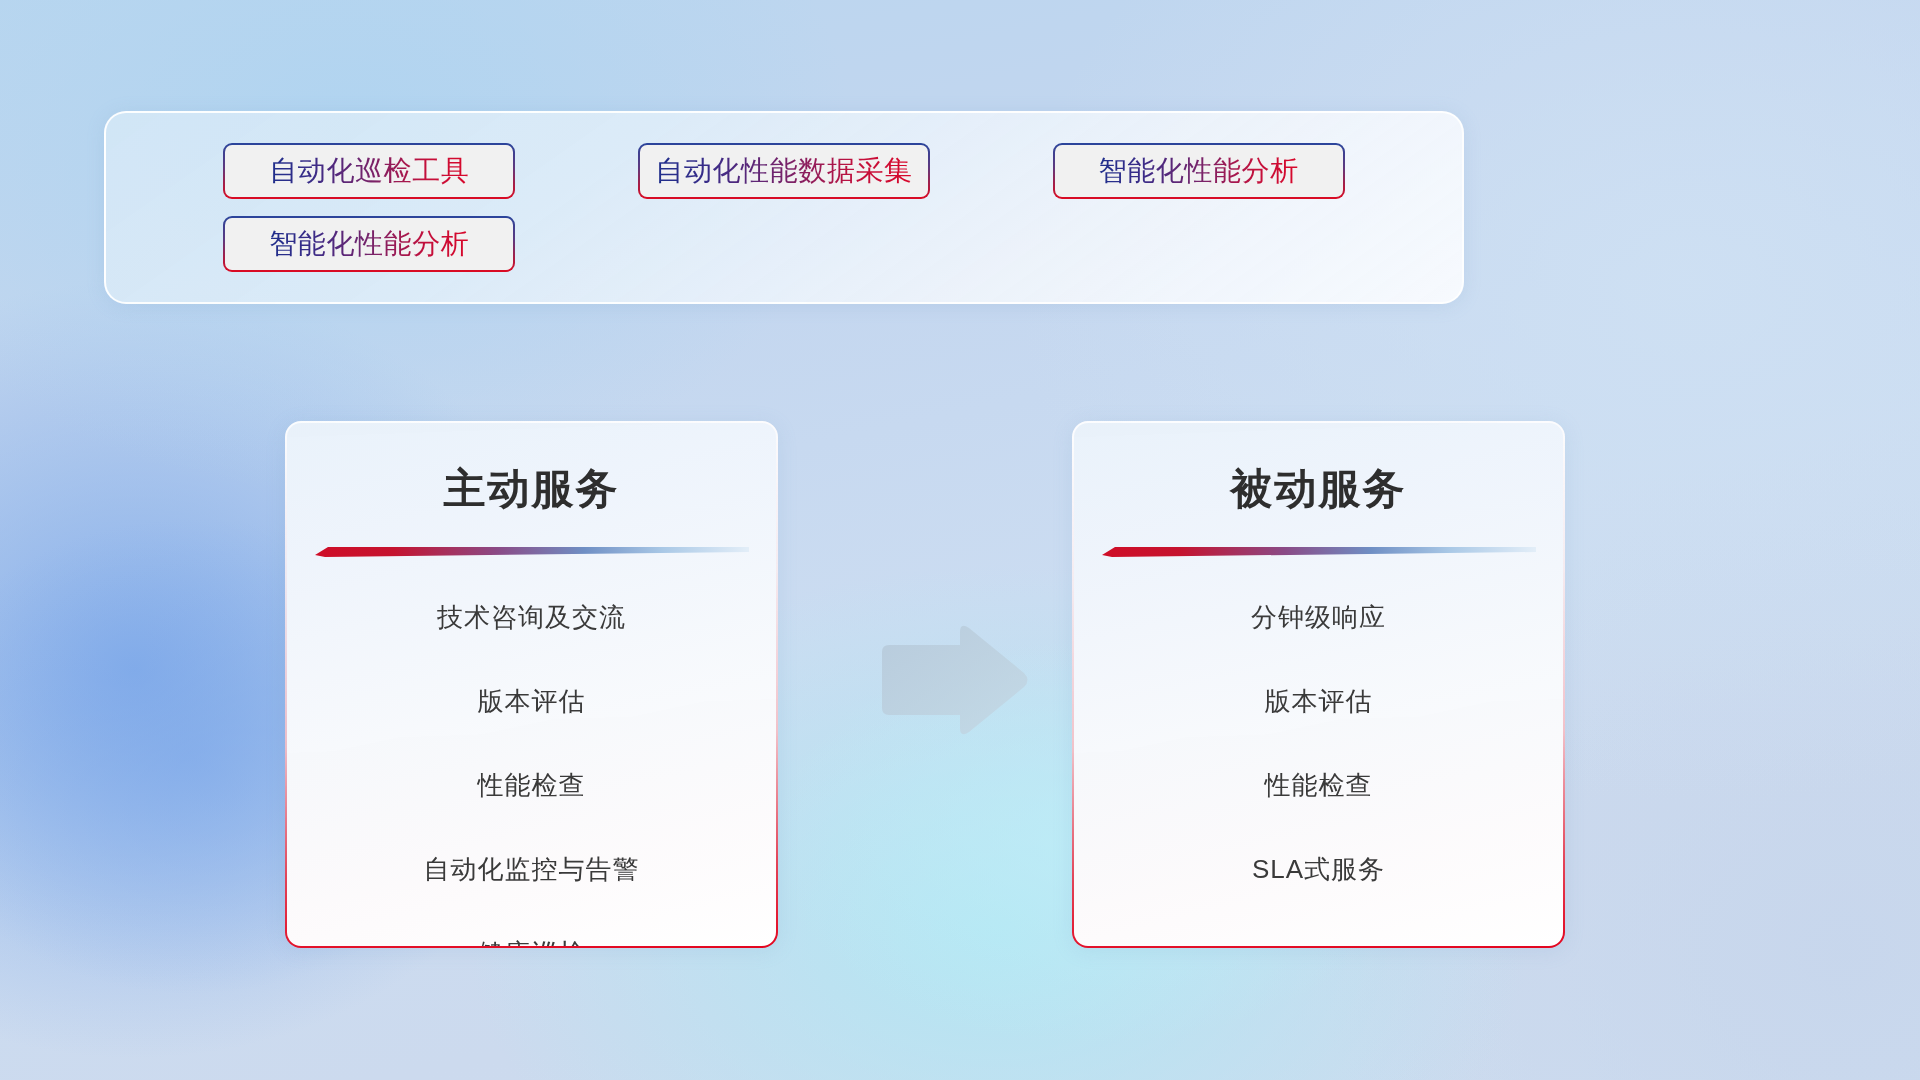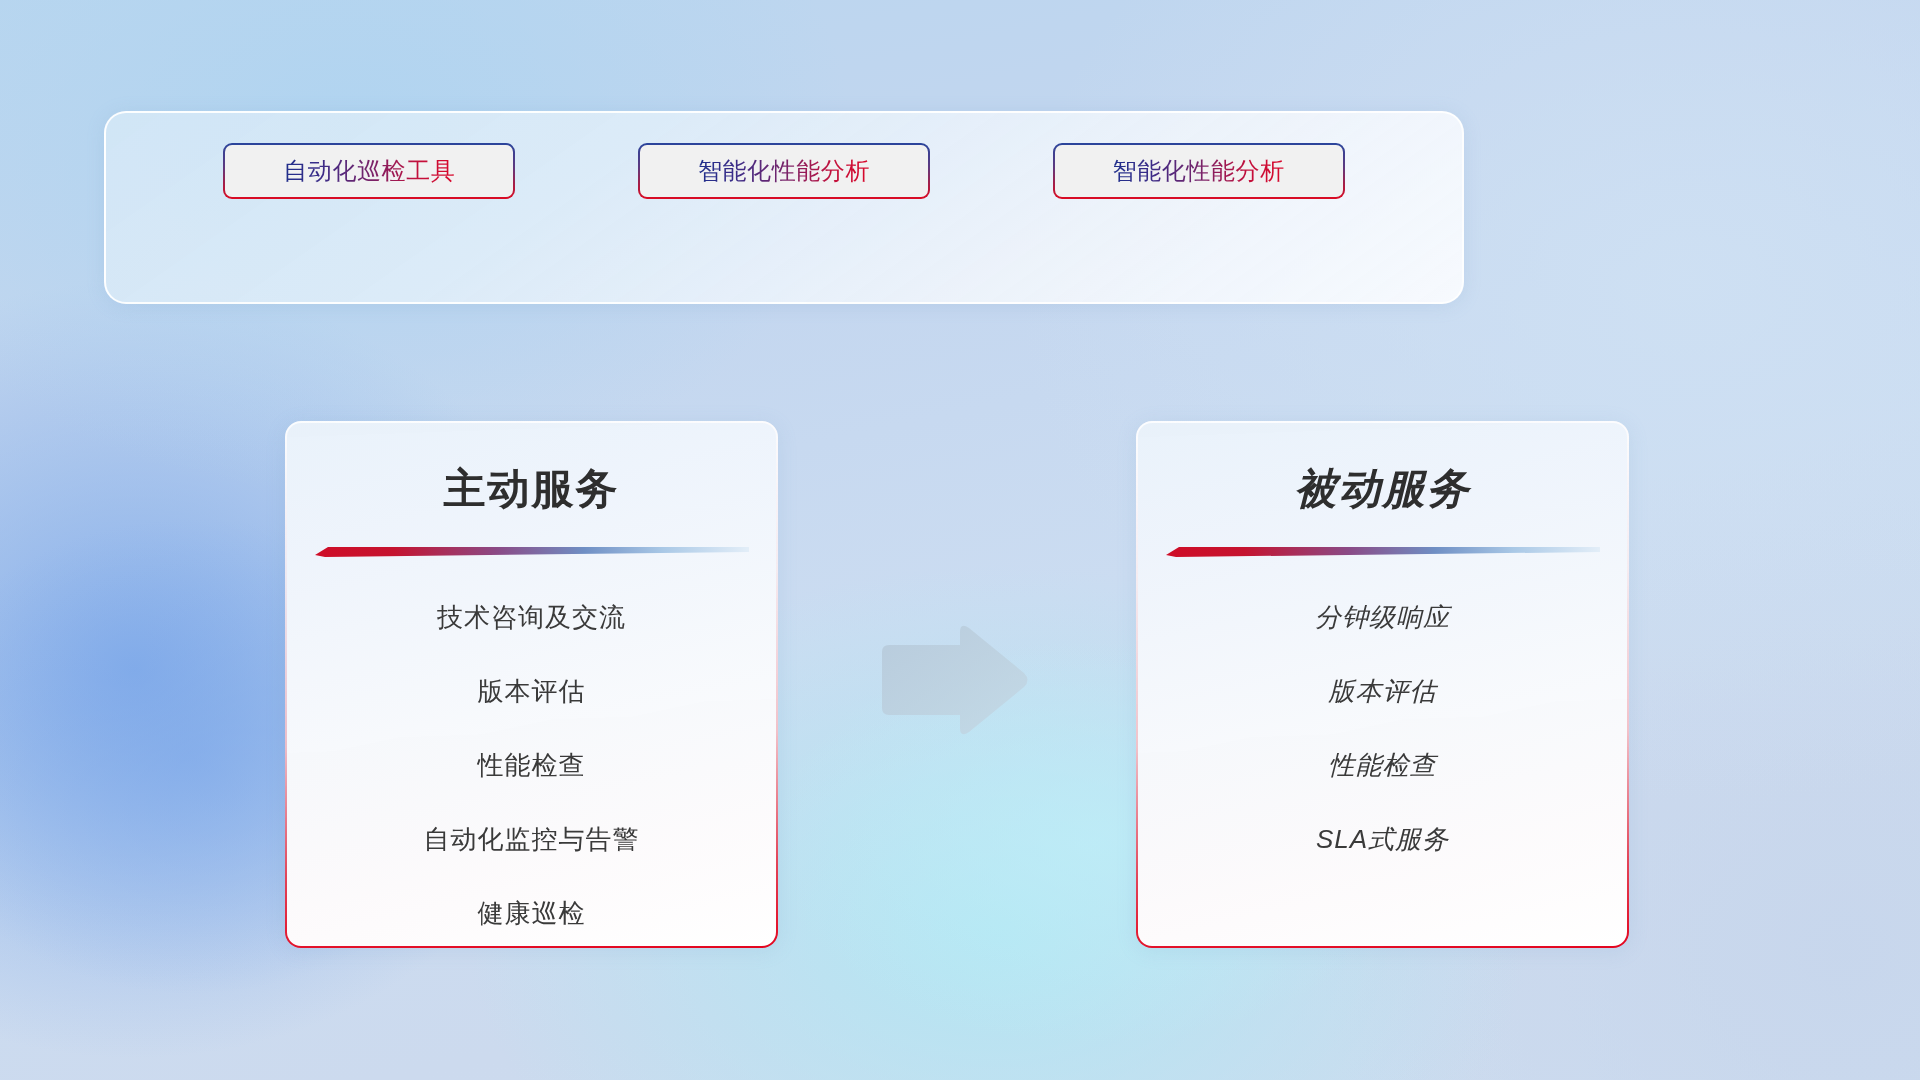--- a/index.html
+++ b/index.html
@@ -70,21 +70,21 @@
     position: relative;
     box-sizing: border-box;
     border: 2px solid transparent;
     background-image:
       linear-gradient(#f1f1f1, #f1f1f1),
       linear-gradient(180deg, #2a459c 0%, #5b3980 42%, #a21f49 72%, #dc0a22 100%);
     background-origin: border-box;
     background-clip: padding-box, border-box;
   }
   .pill-label {
-    font-size: 24px;
+    font-size: 28px;
     letter-spacing: 0.6px;
     font-weight: 400;
     background: linear-gradient(90deg, #1f2f8c 0%, #3b2c88 22%, #7a2268 52%, #c2103c 78%, #d9072a 100%);
     -webkit-background-clip: text;
     background-clip: text;
     color: transparent;
     -webkit-text-fill-color: transparent;
     white-space: nowrap;
   }
 
@@ -112,21 +112,21 @@
         #e3051f 100%);
     background-origin: border-box;
     background-clip: padding-box, border-box;
     box-shadow: 0 3px 20px rgba(120,160,205,0.16);
     display: flex;
     flex-direction: column;
     align-items: center;
     overflow: hidden;
   }
   #card-proactive { left: 285px; }
-  #card-reactive  { left: 1136px; font-style: italic; }
+  #card-reactive  { left: 1072px; }
 
   .svc-title {
     margin-top: 38px;
     font-size: 42px;
     font-weight: 700;
     color: #2e2e2e;
     letter-spacing: 2px;
   }
   .svc-divider {
     margin-top: 28px;
@@ -135,21 +135,21 @@
     position: relative;
   }
   .svc-divider svg { display: block; width: 434px; height: 13px; }
 
   .svc-items {
     margin-top: 26px;
     width: 100%;
     display: flex;
     flex-direction: column;
     align-items: center;
-    gap: 8px;
+    gap: 18px;
     text-align: right;
   }
   .svc-item {
     font-size: 26px;
     color: #3a3a3a;
     letter-spacing: 1px;
     line-height: 1;
     padding: 20px 0;
   }
 
@@ -168,20 +168,23 @@
 
 <div id="bg"></div>
 <div id="bg-glow"></div>
 
 <div id="top-panel">
 
   <div class="pill">
     <span class="pill-label">自动化巡检工具</span>
   </div>
 
+  <div class="pill">
+    <span class="pill-label">自动化性能数据采集</span>
+  </div>
 
   <div class="pill">
     <span class="pill-label">智能化性能分析</span>
   </div>
 
   <div class="pill">
     <span class="pill-label">智能化性能分析</span>
   </div>
 
 

